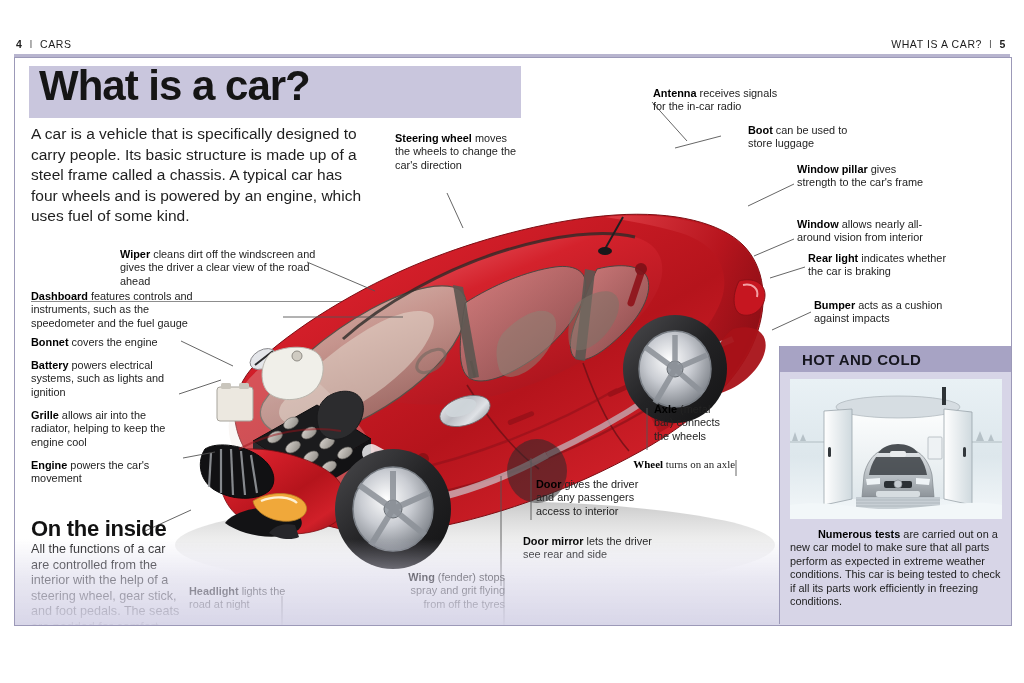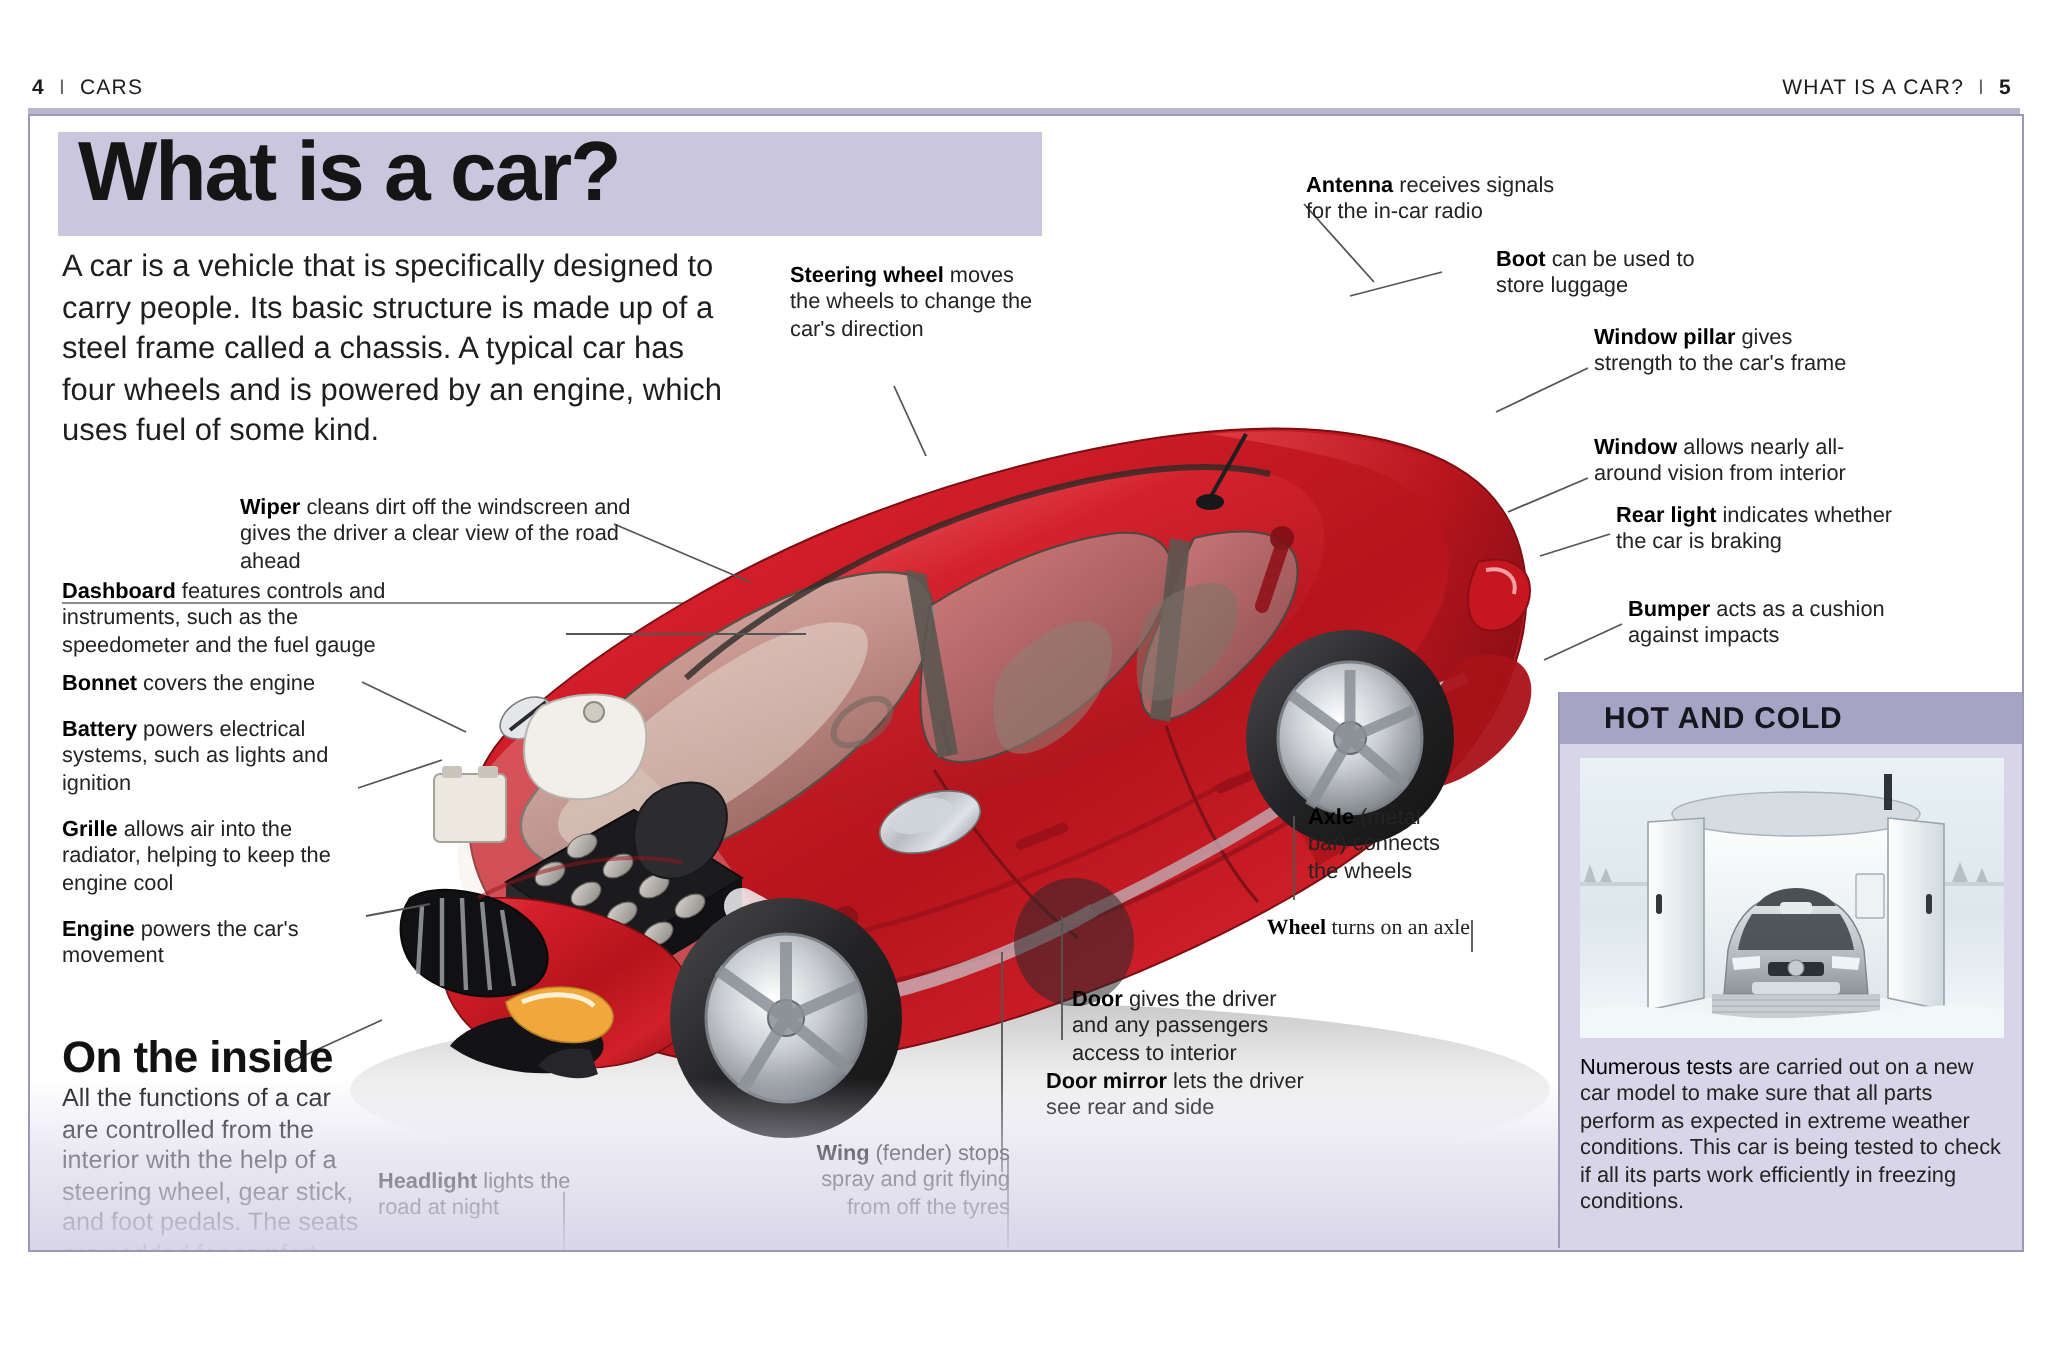--- a/index.html
+++ b/index.html
@@ -95,21 +95,21 @@
     letter-spacing:.4px;
   }
   .hc-photo{
     position:absolute;left:10px;top:33px;width:212px;height:140px;
     overflow:hidden;background:#e7edf1;
   }
   .hc-cap{
     position:absolute;left:10px;top:182px;width:214px;
     font-size:10.9px;line-height:13.4px;color:#232323;
   }
-  .hc-cap b{font-weight:normal;color:#000;}
+  .hc-cap b{font-weight:bold;color:#000;margin-left:28px;}
 </style>
 </head>
 <body>
 
 <div class="runhead left">
   <b>4</b>
   <span class="sep">I</span>
   <span>CARS</span>
 </div>
 <div class="runhead right">
@@ -460,21 +460,21 @@
   </div>
 
   <div class="callout" style="left:639px;top:345px;width:66px;">
     <b>Axle</b><span> (metal bar) connects the wheels</span>
   </div>
 
   <div class="callout r" style="left:600px;top:400px;width:120px;font-family:Liberation Serif, serif;">
     <b>Wheel</b><span> turns on an axle</span>
   </div>
 
-  <div class="callout" style="left:521px;top:436px;width:120px;">
+  <div class="callout" style="left:521px;top:420px;width:120px;">
     <b>Door</b><span> gives the driver and any passengers access to interior</span>
   </div>
 
   <div class="callout" style="left:508px;top:477px;width:130px;">
     <b>Door mirror</b><span> lets the driver see rear and side</span>
   </div>
 
   <div class="bottom-wash"></div>
 
   <div class="hotcold">

